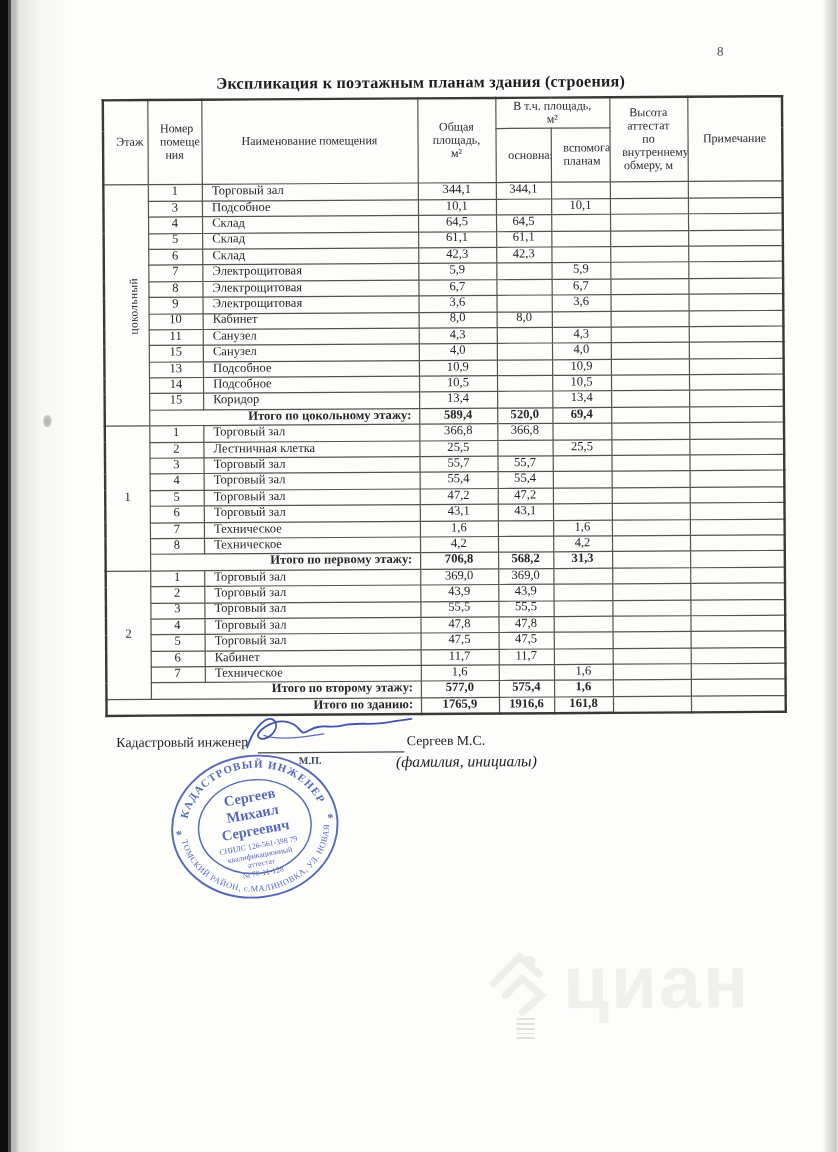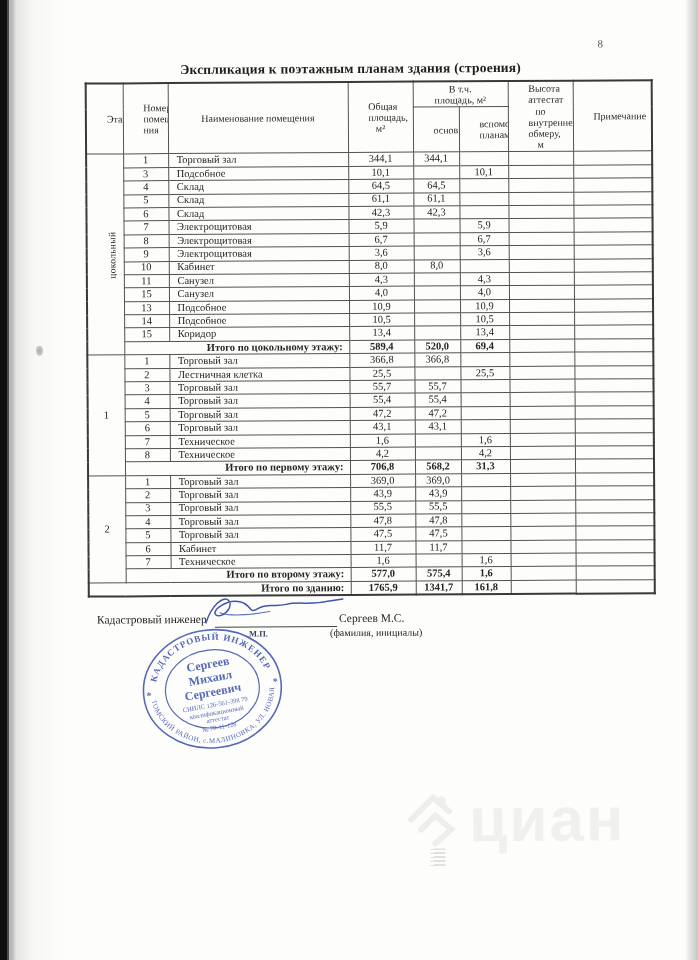--- a/index.html
+++ b/index.html
@@ -32,37 +32,37 @@
   .page-number { position:absolute; left:599px; top:39px; font-size:11px; color:#555; }
   .doc-title { position:absolute; left:86px; top:61px; width:532px; text-align:center;
     font-size:13.5px; font-weight:bold; letter-spacing:.2px; color:#1d1d1d; }
 
   
   .expl-table { position:absolute; left:86px; top:81px; border-collapse:collapse; table-layout:fixed;
     width:566px; }
   .expl-table td, .expl-table th { border:1px solid #55534f; overflow:hidden; }
   .expl-table { border:2px solid #3a3936; }
   .expl-table th { font-weight:normal; font-size:10px; line-height:1.12; text-align:center;
-    vertical-align:middle; padding:1px 20px; color:#2a2a2a; }
+    vertical-align:middle; padding:1px 10px; color:#2a2a2a; }
   .expl-table td { font-size:10.5px; height:12.4px; line-height:1; padding:0 2px;
     text-align:center; vertical-align:middle; color:#252525; }
   td.c-name { text-align:left; padding-left:8px; }
   td.floor-cell { font-size:10.5px; }
   td.floor-cell.vertical span { display:inline-block; transform:rotate(-90deg); white-space:nowrap;
     font-size:9.5px; letter-spacing:.3px; }
   tr.total-row td { font-weight:bold; }
   td.total-label { text-align:right; padding-right:6px; font-size:10.5px; }
 
   
   .sig-block { position:absolute; left:95px; top:604px; width:420px; height:40px; font-size:11.5px; }
   .sig-role { position:absolute; left:0; top:8px; }
   .sig-line { position:absolute; left:118px; top:22px; width:122px; border-bottom:1px solid #444; }
   .sig-scribble { position:absolute; left:103px; top:-14px; }
   .sig-name { position:absolute; left:242px; top:8px; }
-  .sig-caption { position:absolute; left:233px; top:23px; font-size:10px; }
+  .sig-caption { position:absolute; left:233px; top:23px; font-size:13px;font-style:italic; }
   .mp-label { position:absolute; left:152px; top:24px; font-size:8.5px; color:#38415f; font-weight:bold; }
 
   .stamp { position:absolute; left:130px; top:621px; z-index:3; opacity:.88; }
 
   
   .watermark { position:absolute; left:402px; top:786px; display:flex; align-items:center; z-index:1; }
   .wm-text { font-family:"Liberation Sans", sans-serif; font-weight:bold; font-size:62px;
     color:#f0f0ed; letter-spacing:2px; line-height:1; }
   .wm-icon { margin-right:6px; }
   .wm-smudge { position:absolute; left:427px; top:849px; width:15px; height:18px; opacity:.55;
@@ -388,21 +388,21 @@
             <td class="total-label" colspan="2">Итого по второму этажу:</td>
             <td class="c-num">577,0</td>
             <td class="c-num">575,4</td>
             <td class="c-num">1,6</td>
             <td class="c-num"></td>
             <td class="c-num"></td>
           </tr>
           <tr class="total-row">
             <td class="total-label" colspan="3">Итого по зданию:</td>
             <td class="c-num">1765,9</td>
-            <td class="c-num">1341,7</td>
+            <td class="c-num">1916,6</td>
             <td class="c-num">161,8</td>
             <td class="c-num"></td>
             <td class="c-num"></td>
           </tr>
         </tbody>
     </table>
 
     <div class="sig-block">
       <span class="sig-role">Кадастровый инженер</span>
       <span class="sig-line"></span>

